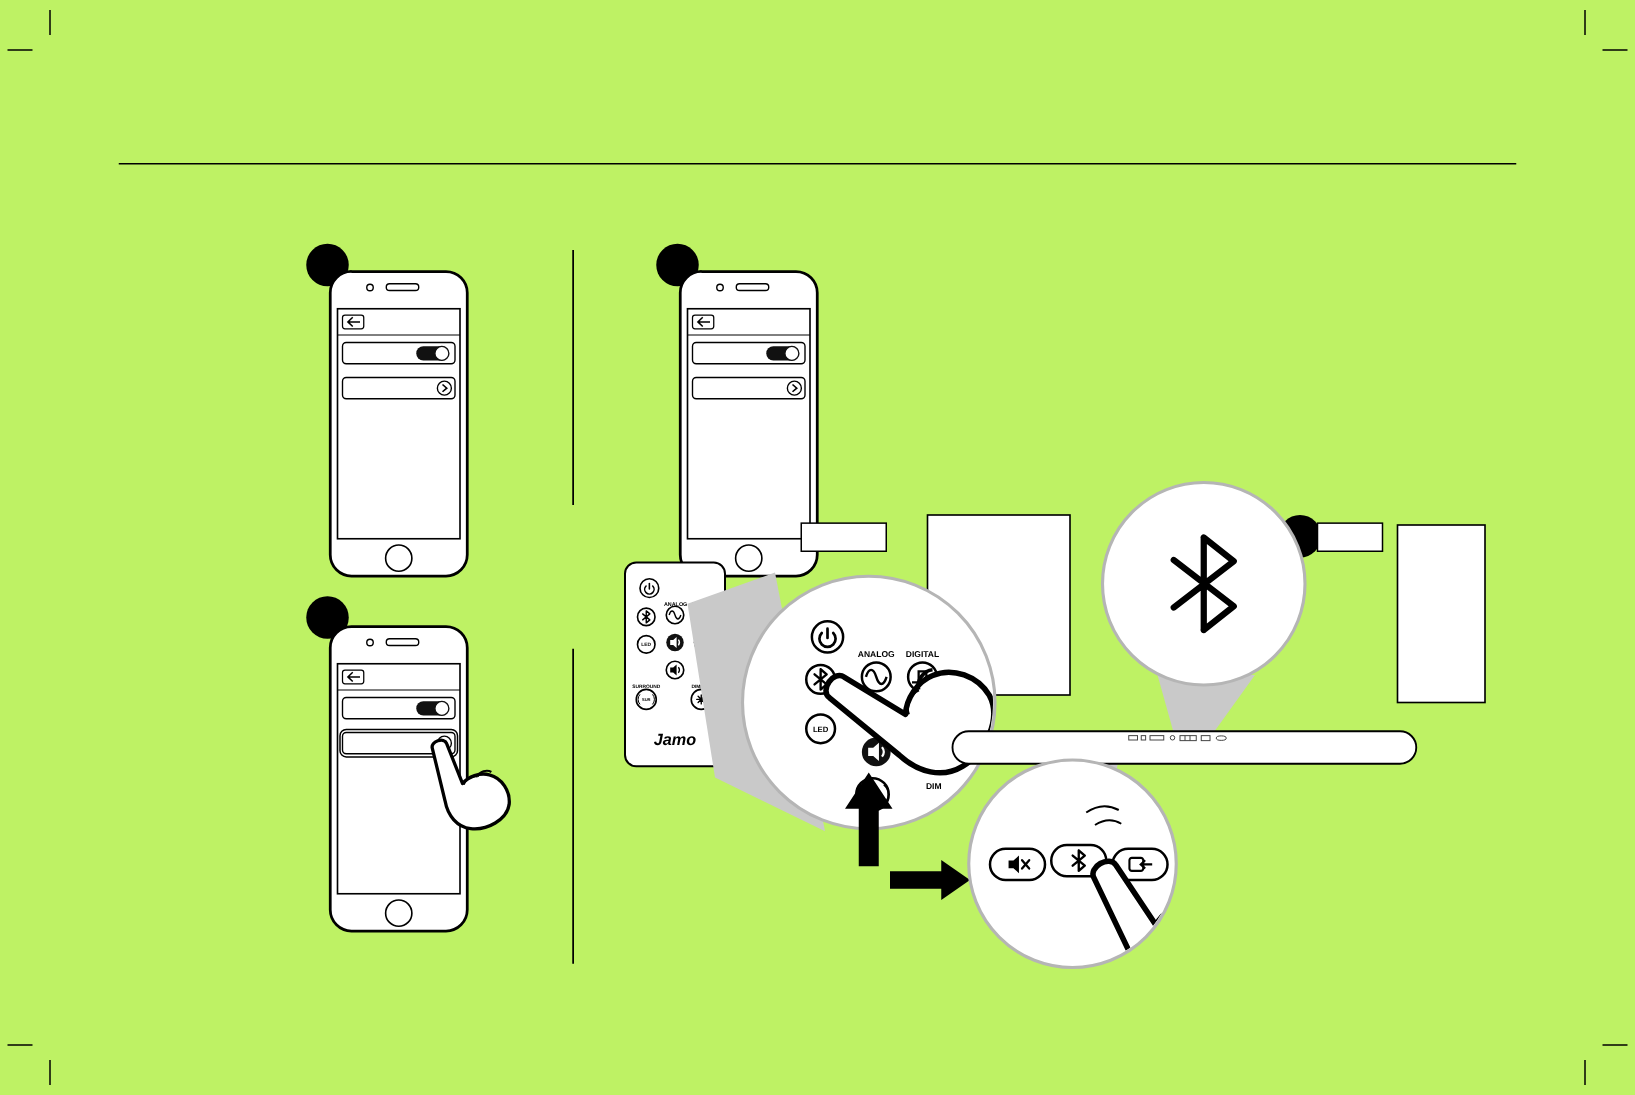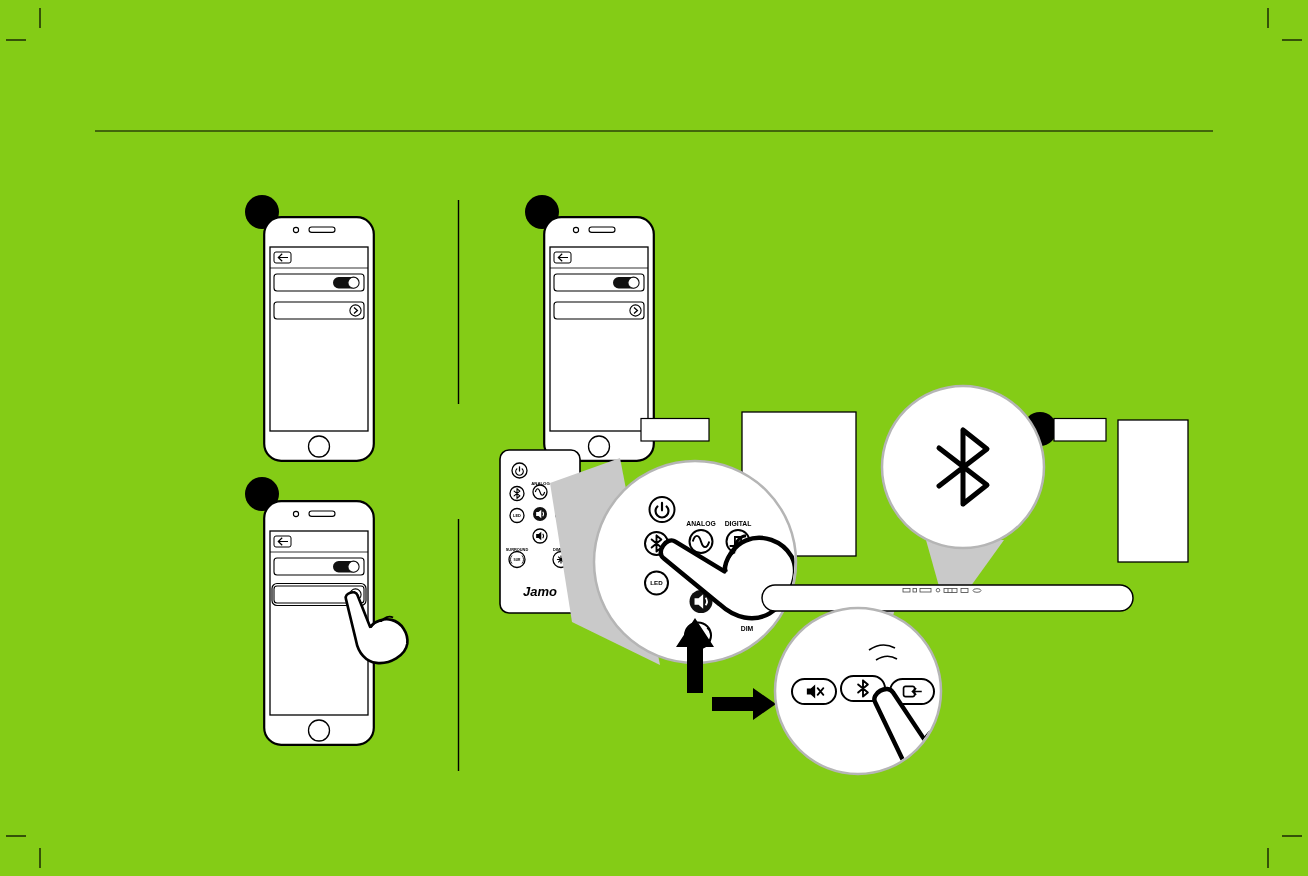--- a/index.html
+++ b/index.html
@@ -1,19 +1,19 @@
 <!DOCTYPE html>
 <html><head>
 <meta charset="utf-8">
 <style>
   html,body{margin:0;padding:0;background:#ffffff;}
   .page{
     position:relative;
     width:1308px;height:876px;
-    background:#84cc16;
+    background:#bef264;
     overflow:hidden;
     font-family:"Liberation Sans",sans-serif;
   }
   svg{display:block;}
   text{font-family:"Liberation Sans",sans-serif;}
 </style>
 </head>
 <body>
 
 <div class="page">

